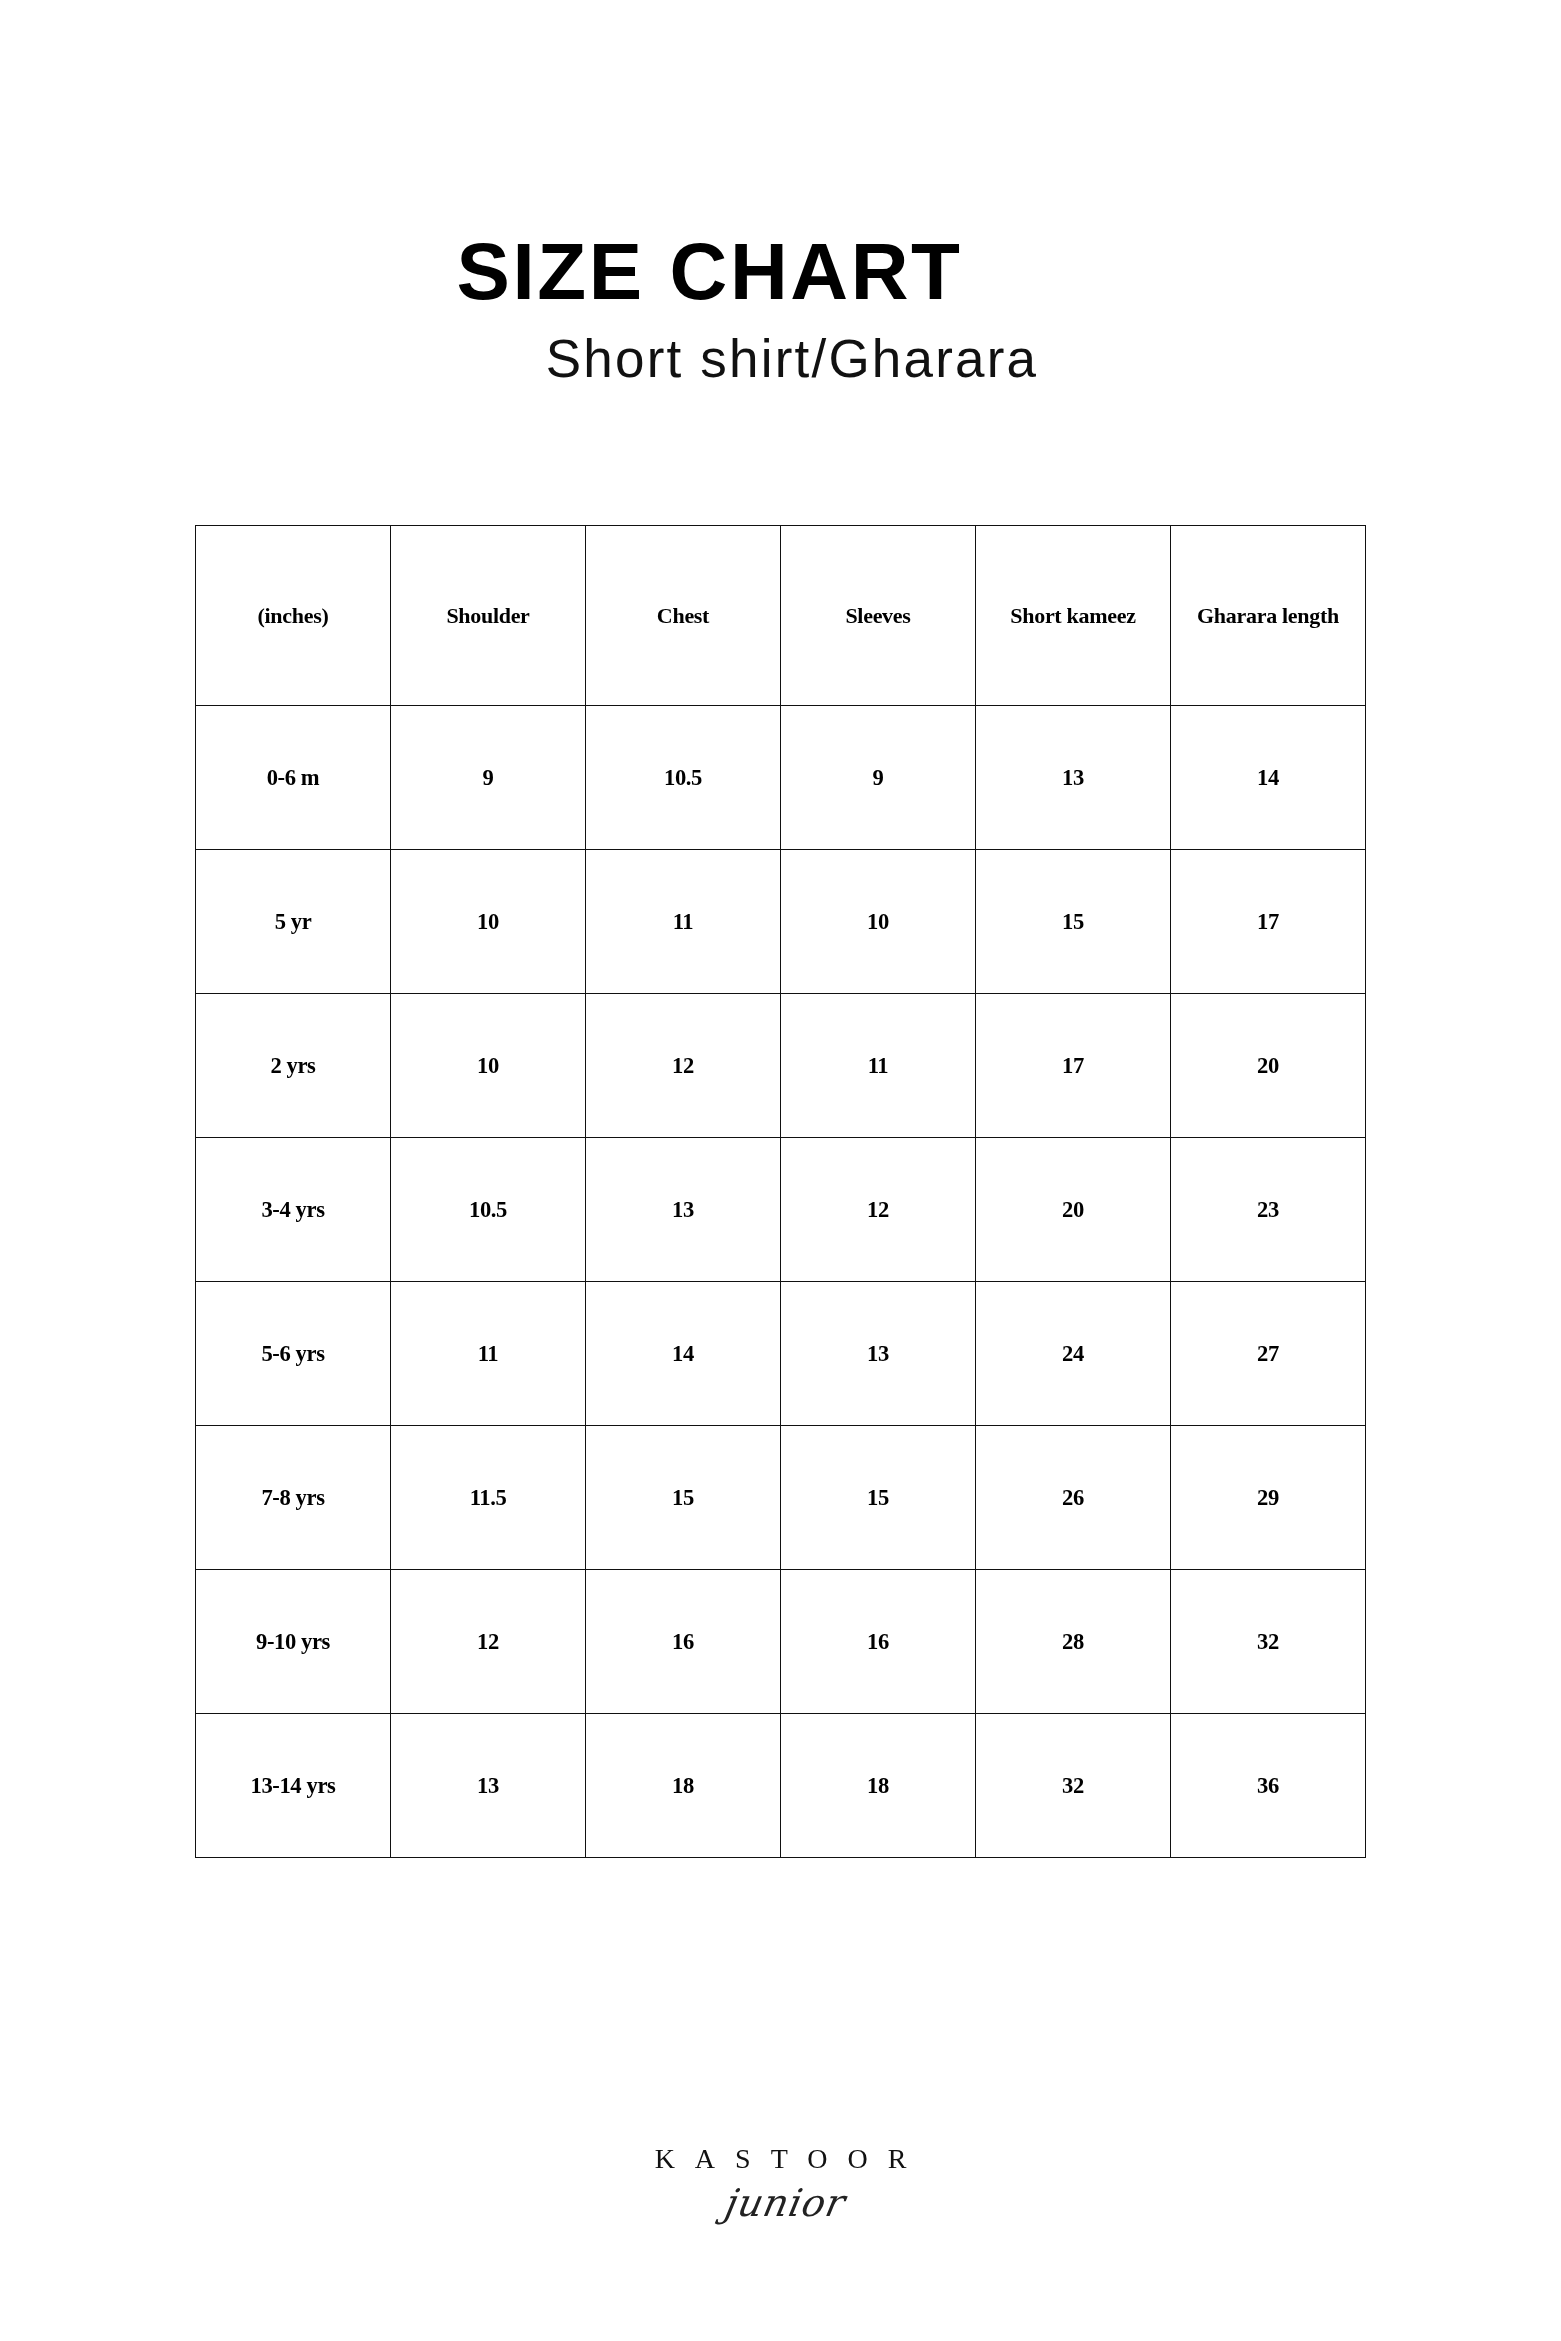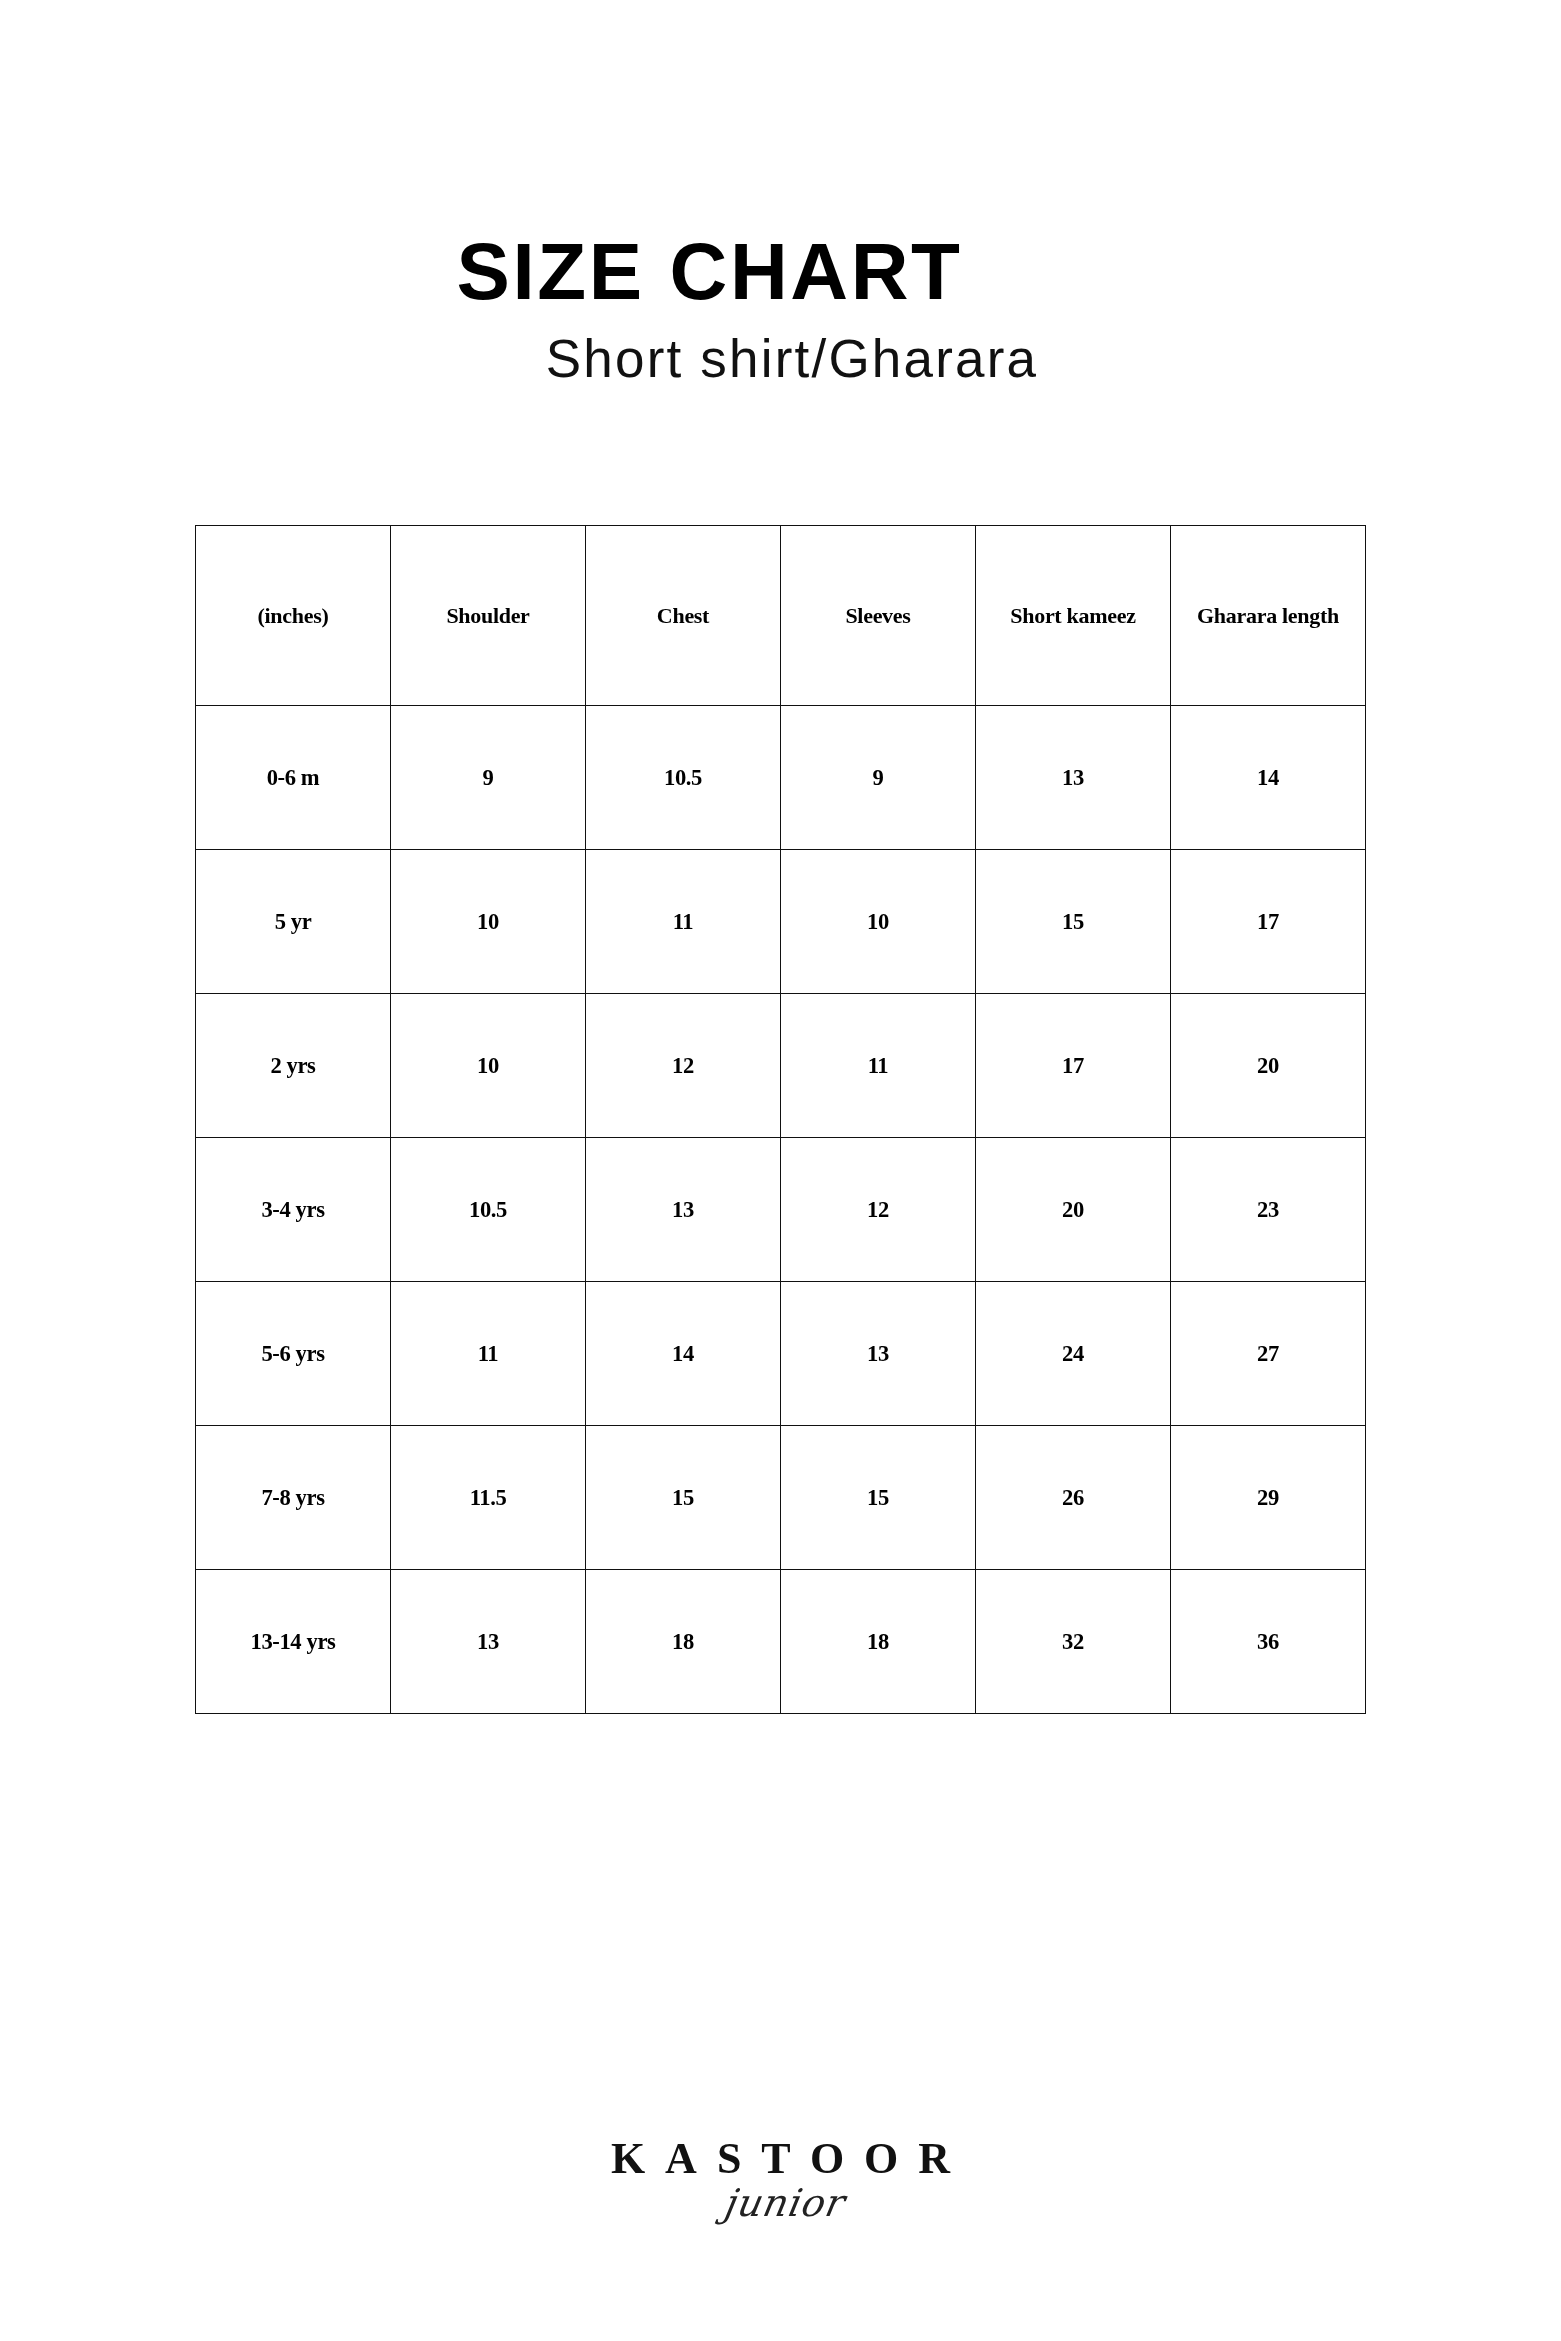--- a/index.html
+++ b/index.html
@@ -76,22 +76,22 @@
   .brand-logo {
     position: absolute;
     left: 0;
     top: 2139px;
     width: 1561px;
     text-align: center;
   }
   .brand-name {
     display: block;
     font-family: "Liberation Serif", serif;
-    font-weight: 700;
-    font-size: 44px;
+    font-weight: 400;
+    font-size: 28px;
     line-height: 40px;
     letter-spacing: 20px;
     padding-left: 20px;
     color: #111;
   }
   .brand-sub {
     display: block;
     margin-top: 5.2px;
     font-family: "DejaVu Serif", serif;
     font-style: italic;
@@ -163,20 +163,28 @@
     </tr>
     <tr>
       <td>7-8 yrs</td>
       <td>11.5</td>
       <td>15</td>
       <td>15</td>
       <td>26</td>
       <td>29</td>
     </tr>
     <tr>
+      <td>9-10 yrs</td>
+      <td>12</td>
+      <td>16</td>
+      <td>16</td>
+      <td>28</td>
+      <td>32</td>
+    </tr>
+    <tr>
       <td>13-14 yrs</td>
       <td>13</td>
       <td>18</td>
       <td>18</td>
       <td>32</td>
       <td>36</td>
     </tr>
   </tbody>
 </table>
 

